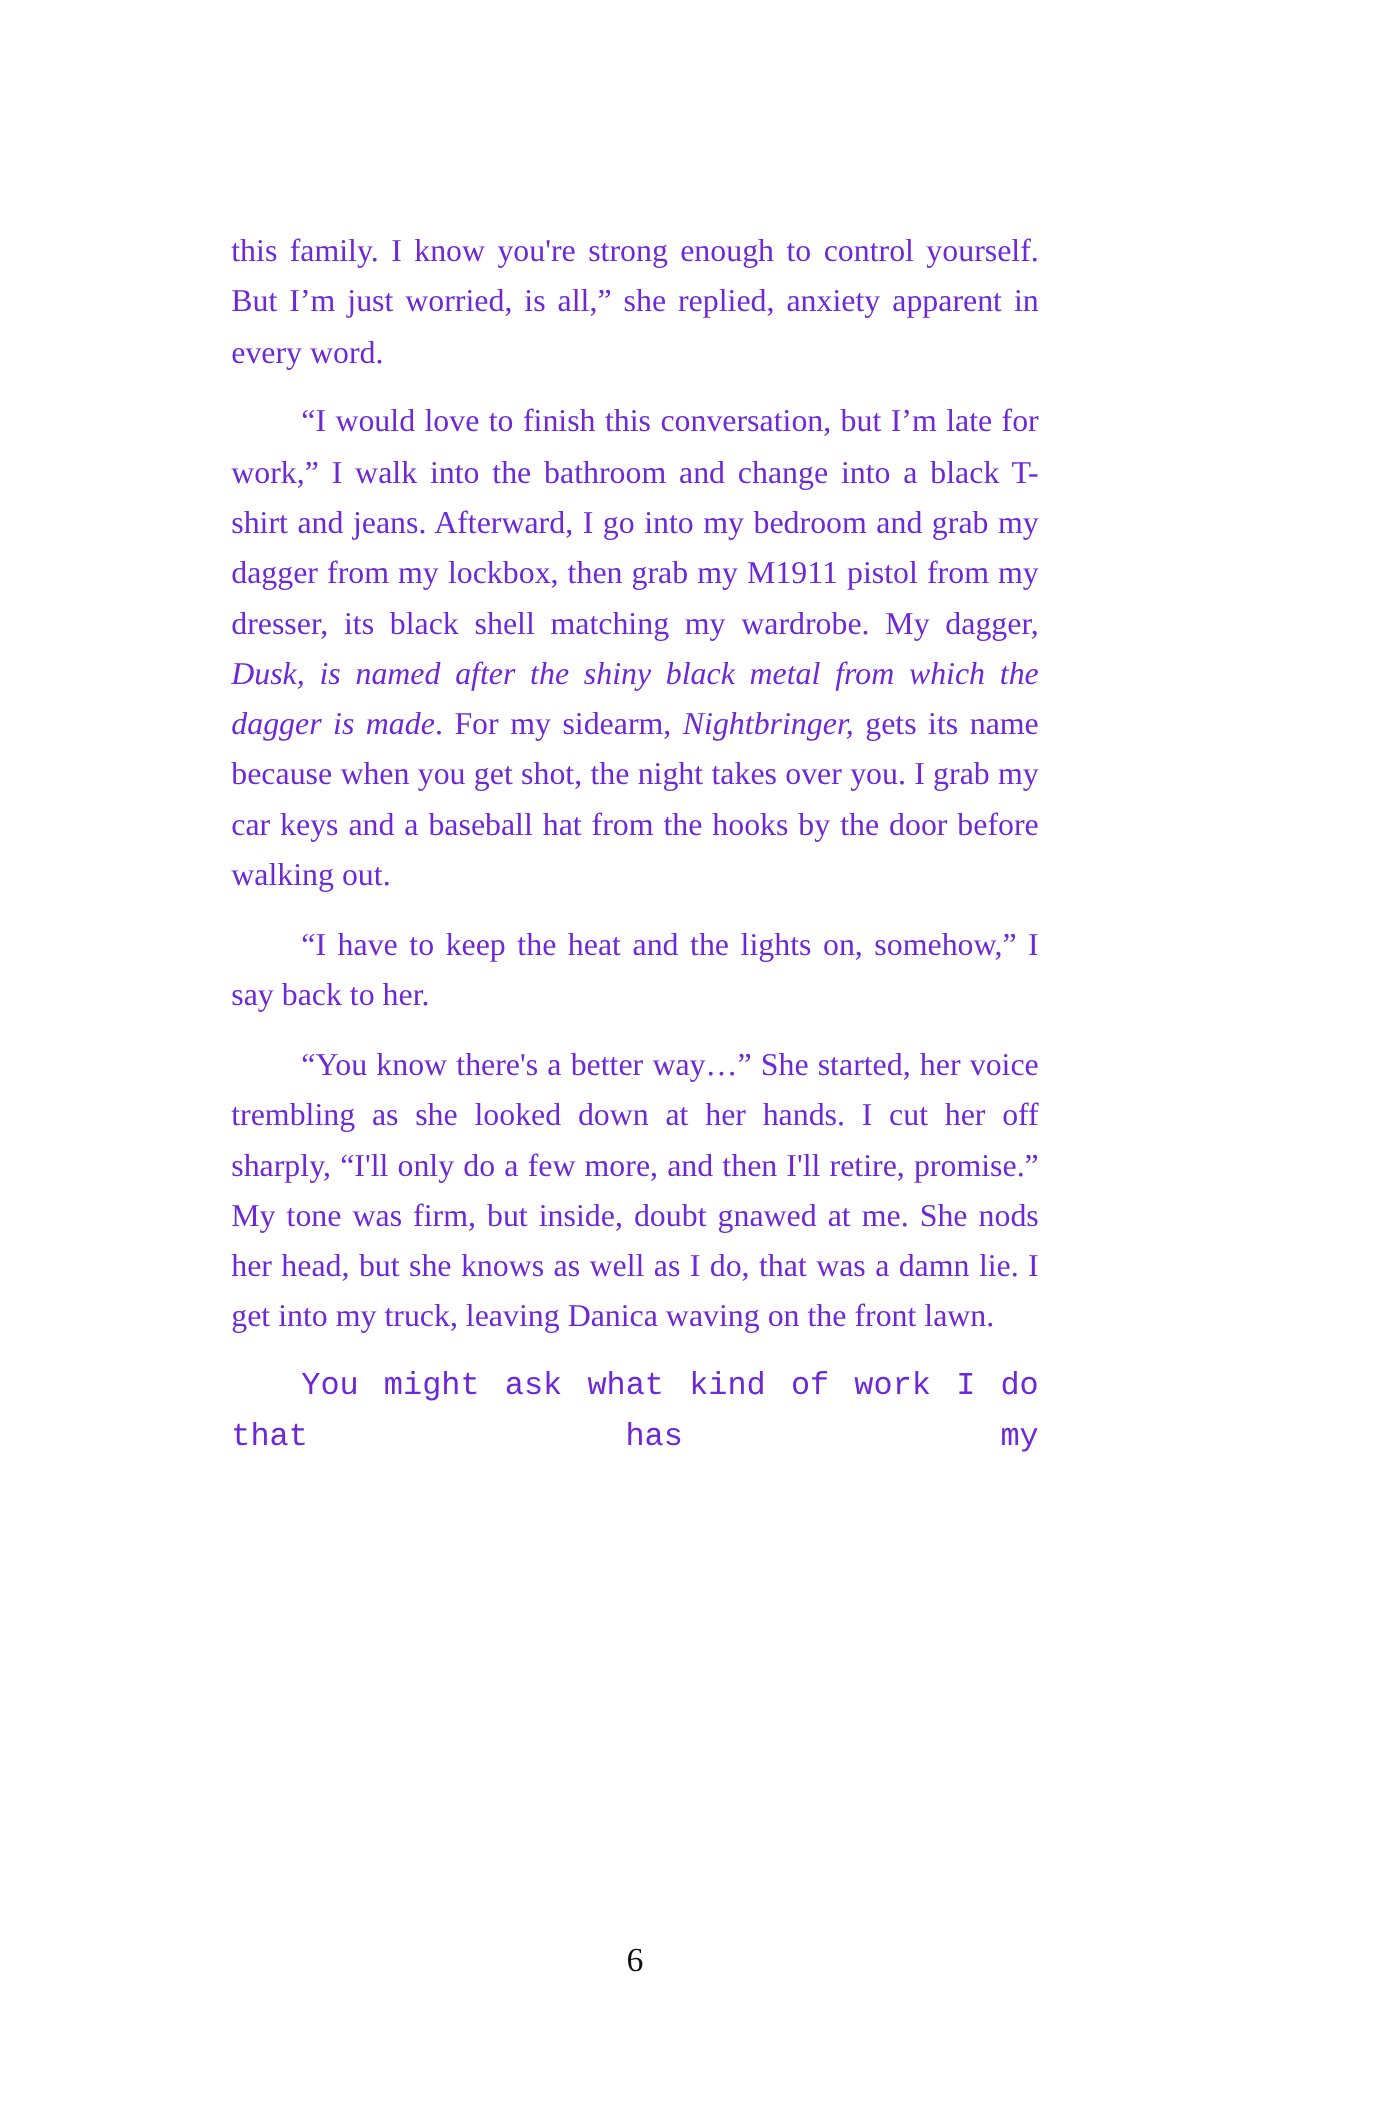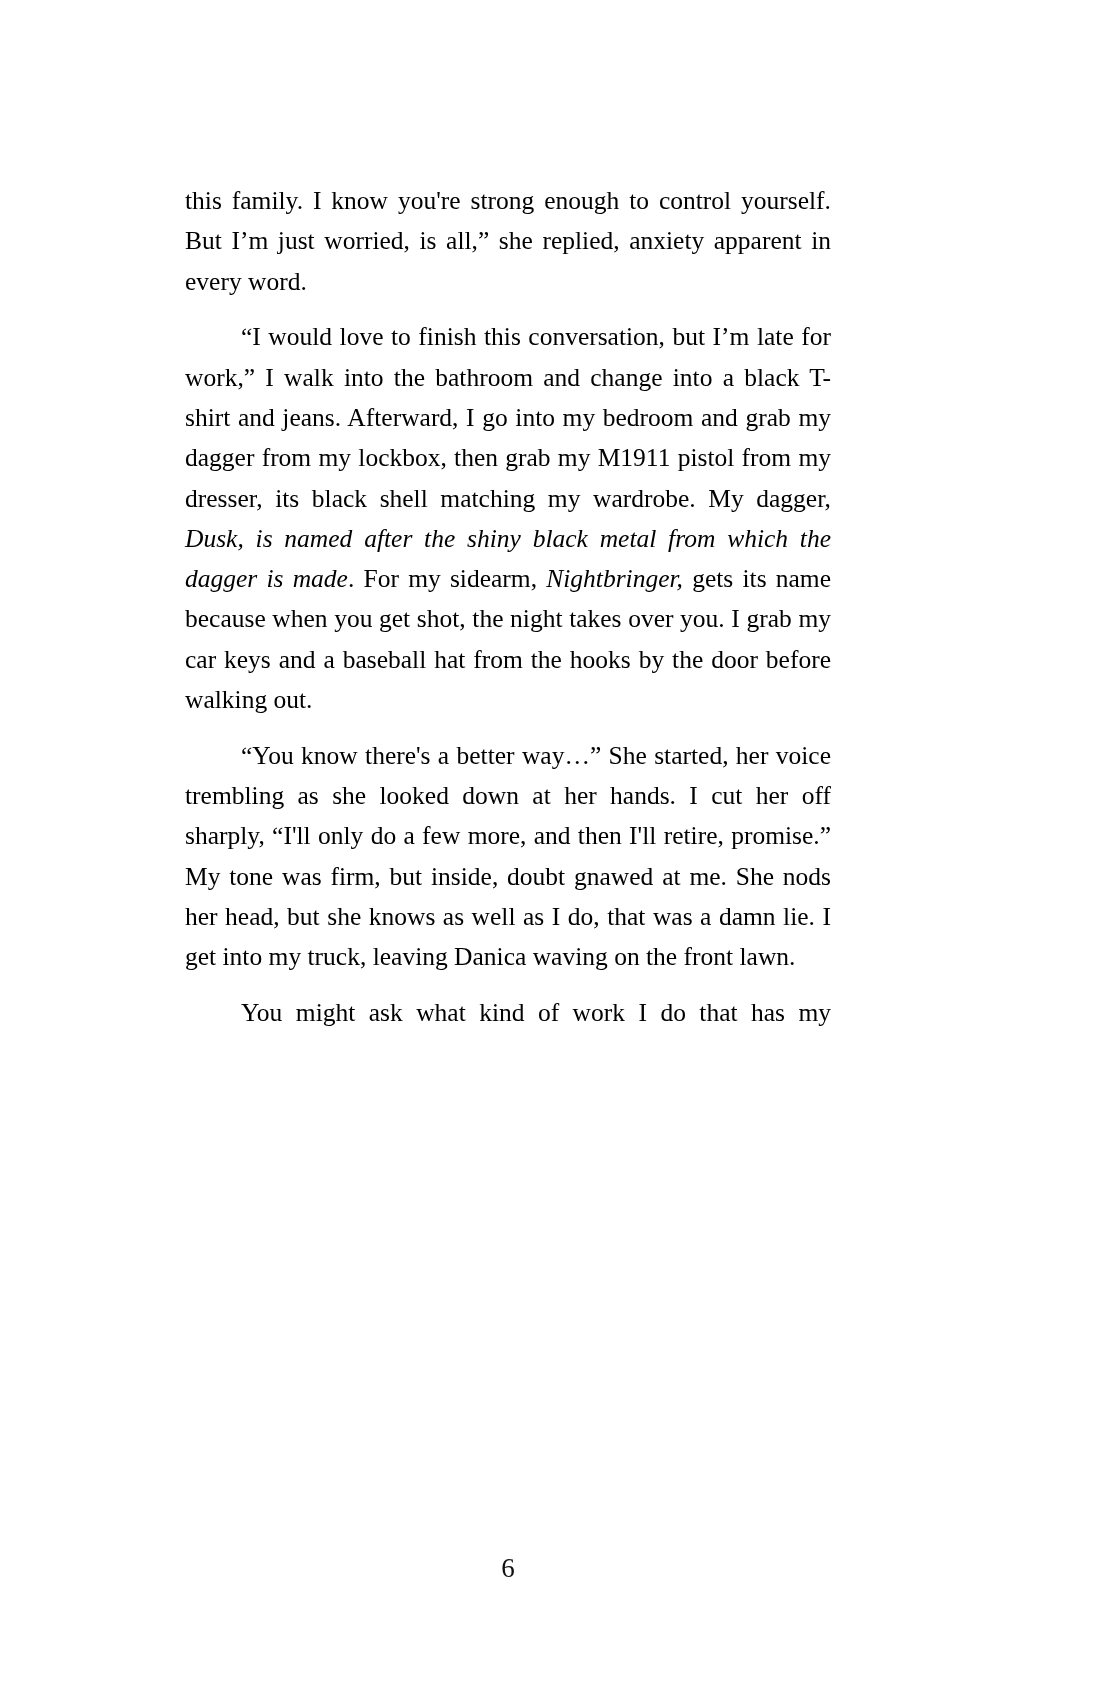--- a/index.html
+++ b/index.html
@@ -5,28 +5,28 @@
     html, body { margin: 0; padding: 0; background: #ffffff; }
     body { width: 1100px; height: 1700px; position: relative; overflow: hidden; }
     .page {
       position: absolute;
       left: 185px;
       top: 181px;
       width: 646px;
       font-family: "Liberation Serif", "DejaVu Serif", serif;
       font-size: 25.5px;
       line-height: 40.3px;
-      color: #000000;
+      color: #6d28d9;
     }
     .para {
       margin: 0 0 15.5px 0;
       text-align: justify;
     }
     .para.indent { text-indent: 56px; }
-    .para:last-child { margin-bottom: 15px; text-align-last: justify; }
+    .para:last-child { margin-bottom: 15px; text-align-last: justify; font-family: Liberation Mono, monospace; }
     em { }
     .page-number {
       position: absolute;
       top: 1553px;
       left: 0;
       width: 1016px;
       text-align: center;
       font-family: "Liberation Serif", "DejaVu Serif", serif;
       font-size: 27px;
       color: #111111;
@@ -36,20 +36,23 @@
 <body>
 
 <div class="page">
   <p class="para">
     <span>this family. I know you're strong enough to control yourself. But I’m just worried, is all,” she replied, anxiety apparent in every word.</span>
   </p>
   <p class="para indent">
     <span>“I would love to finish this conversation, but I’m late for work,” I walk into the bathroom and change into a black T-shirt and jeans. Afterward, I go into my bedroom and grab my dagger from my lockbox, then grab my M1911 pistol from my dresser, its black shell matching my wardrobe. My dagger, </span><em>Dusk, is named after the shiny black metal from which the dagger is made</em><span>. For my sidearm, </span><em>Nightbringer,</em><span> gets its name because when you get shot, the night takes over you. I grab my car keys and a baseball hat from the hooks by the door before walking out.</span>
   </p>
   <p class="para indent">
+    <span>“I have to keep the heat and the lights on, somehow,” I say back to her.</span>
+  </p>
+  <p class="para indent">
     <span>“You know there's a better way…” She started, her voice trembling as she looked down at her hands. I cut her off sharply, “I'll only do a few more, and then I'll retire, promise.” My tone was firm, but inside, doubt gnawed at me.  She nods her head, but she knows as well as I do, that was a damn lie. I get into my truck, leaving Danica waving on the front lawn.</span>
   </p>
   <p class="para indent">
     <span>You might ask what kind of work I do that has my</span>
   </p>
 </div>
 
 <div class="page-number">6</div>
 
 </body></html>

